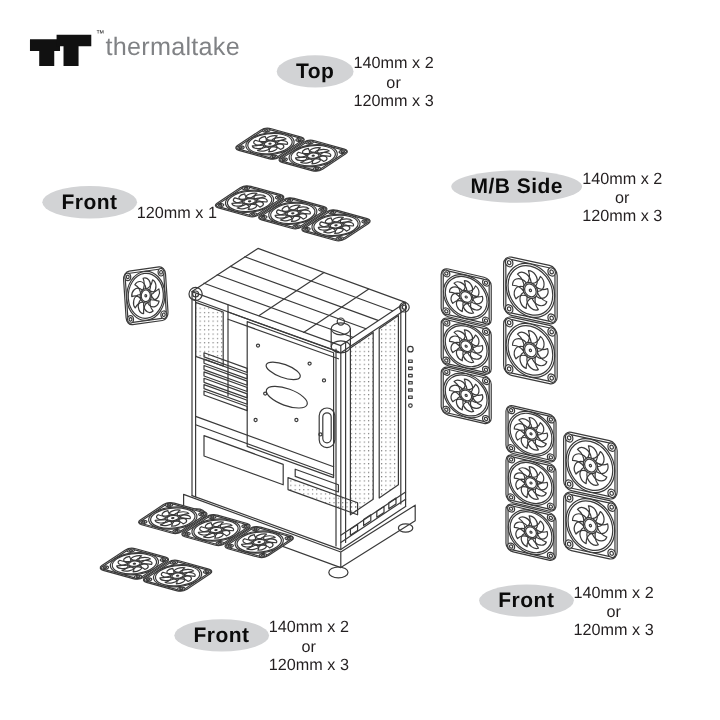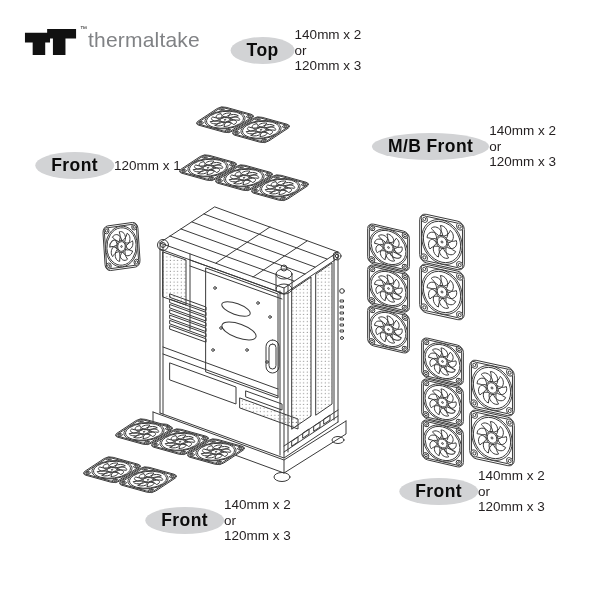--- a/index.html
+++ b/index.html
@@ -27,21 +27,21 @@
   
   .label-group{
     position:absolute;display:flex;flex-direction:row;align-items:center;
     transform:translateX(-50%);
   }
   .pill{
     background:var(--label-bg);border-radius:50%;
     height:27px;padding:0 16px;display:flex;align-items:center;justify-content:center;
     font-weight:bold;font-size:17.5px;letter-spacing:0.4px;color:#0b0b0b;white-space:nowrap;
   }
-  .spec{margin-top:0;text-align:left;font-size:13.5px;line-height:15.5px;color:var(--ink);}
+  .spec{margin-top:18px;text-align:center;font-size:13.5px;line-height:15.5px;color:var(--ink);}
   .spec div{white-space:nowrap;}
 </style>
 </head>
 <body>
 
 <div class="stage">
 
   <svg id="diagram" width="600" height="600" viewBox="0 0 600 600">
     <defs>
       <pattern id="dotpat" width="3.6" height="3.6" patternUnits="userSpaceOnUse">
@@ -223,21 +223,21 @@
     <div class="pill">
       <span>Front</span>
     </div>
     <div class="spec">
       <div>120mm x 1</div>
     </div>
   </div>
 
   <div class="label-group" style="left:464px;top:123px">
     <div class="pill">
-      <span>M/B Front</span>
+      <span>M/B Side</span>
     </div>
     <div class="spec">
       <div>140mm x 2</div>
       <div>or</div>
       <div>120mm x 3</div>
     </div>
   </div>
 
   <div class="label-group" style="left:218px;top:497px">
     <div class="pill">

